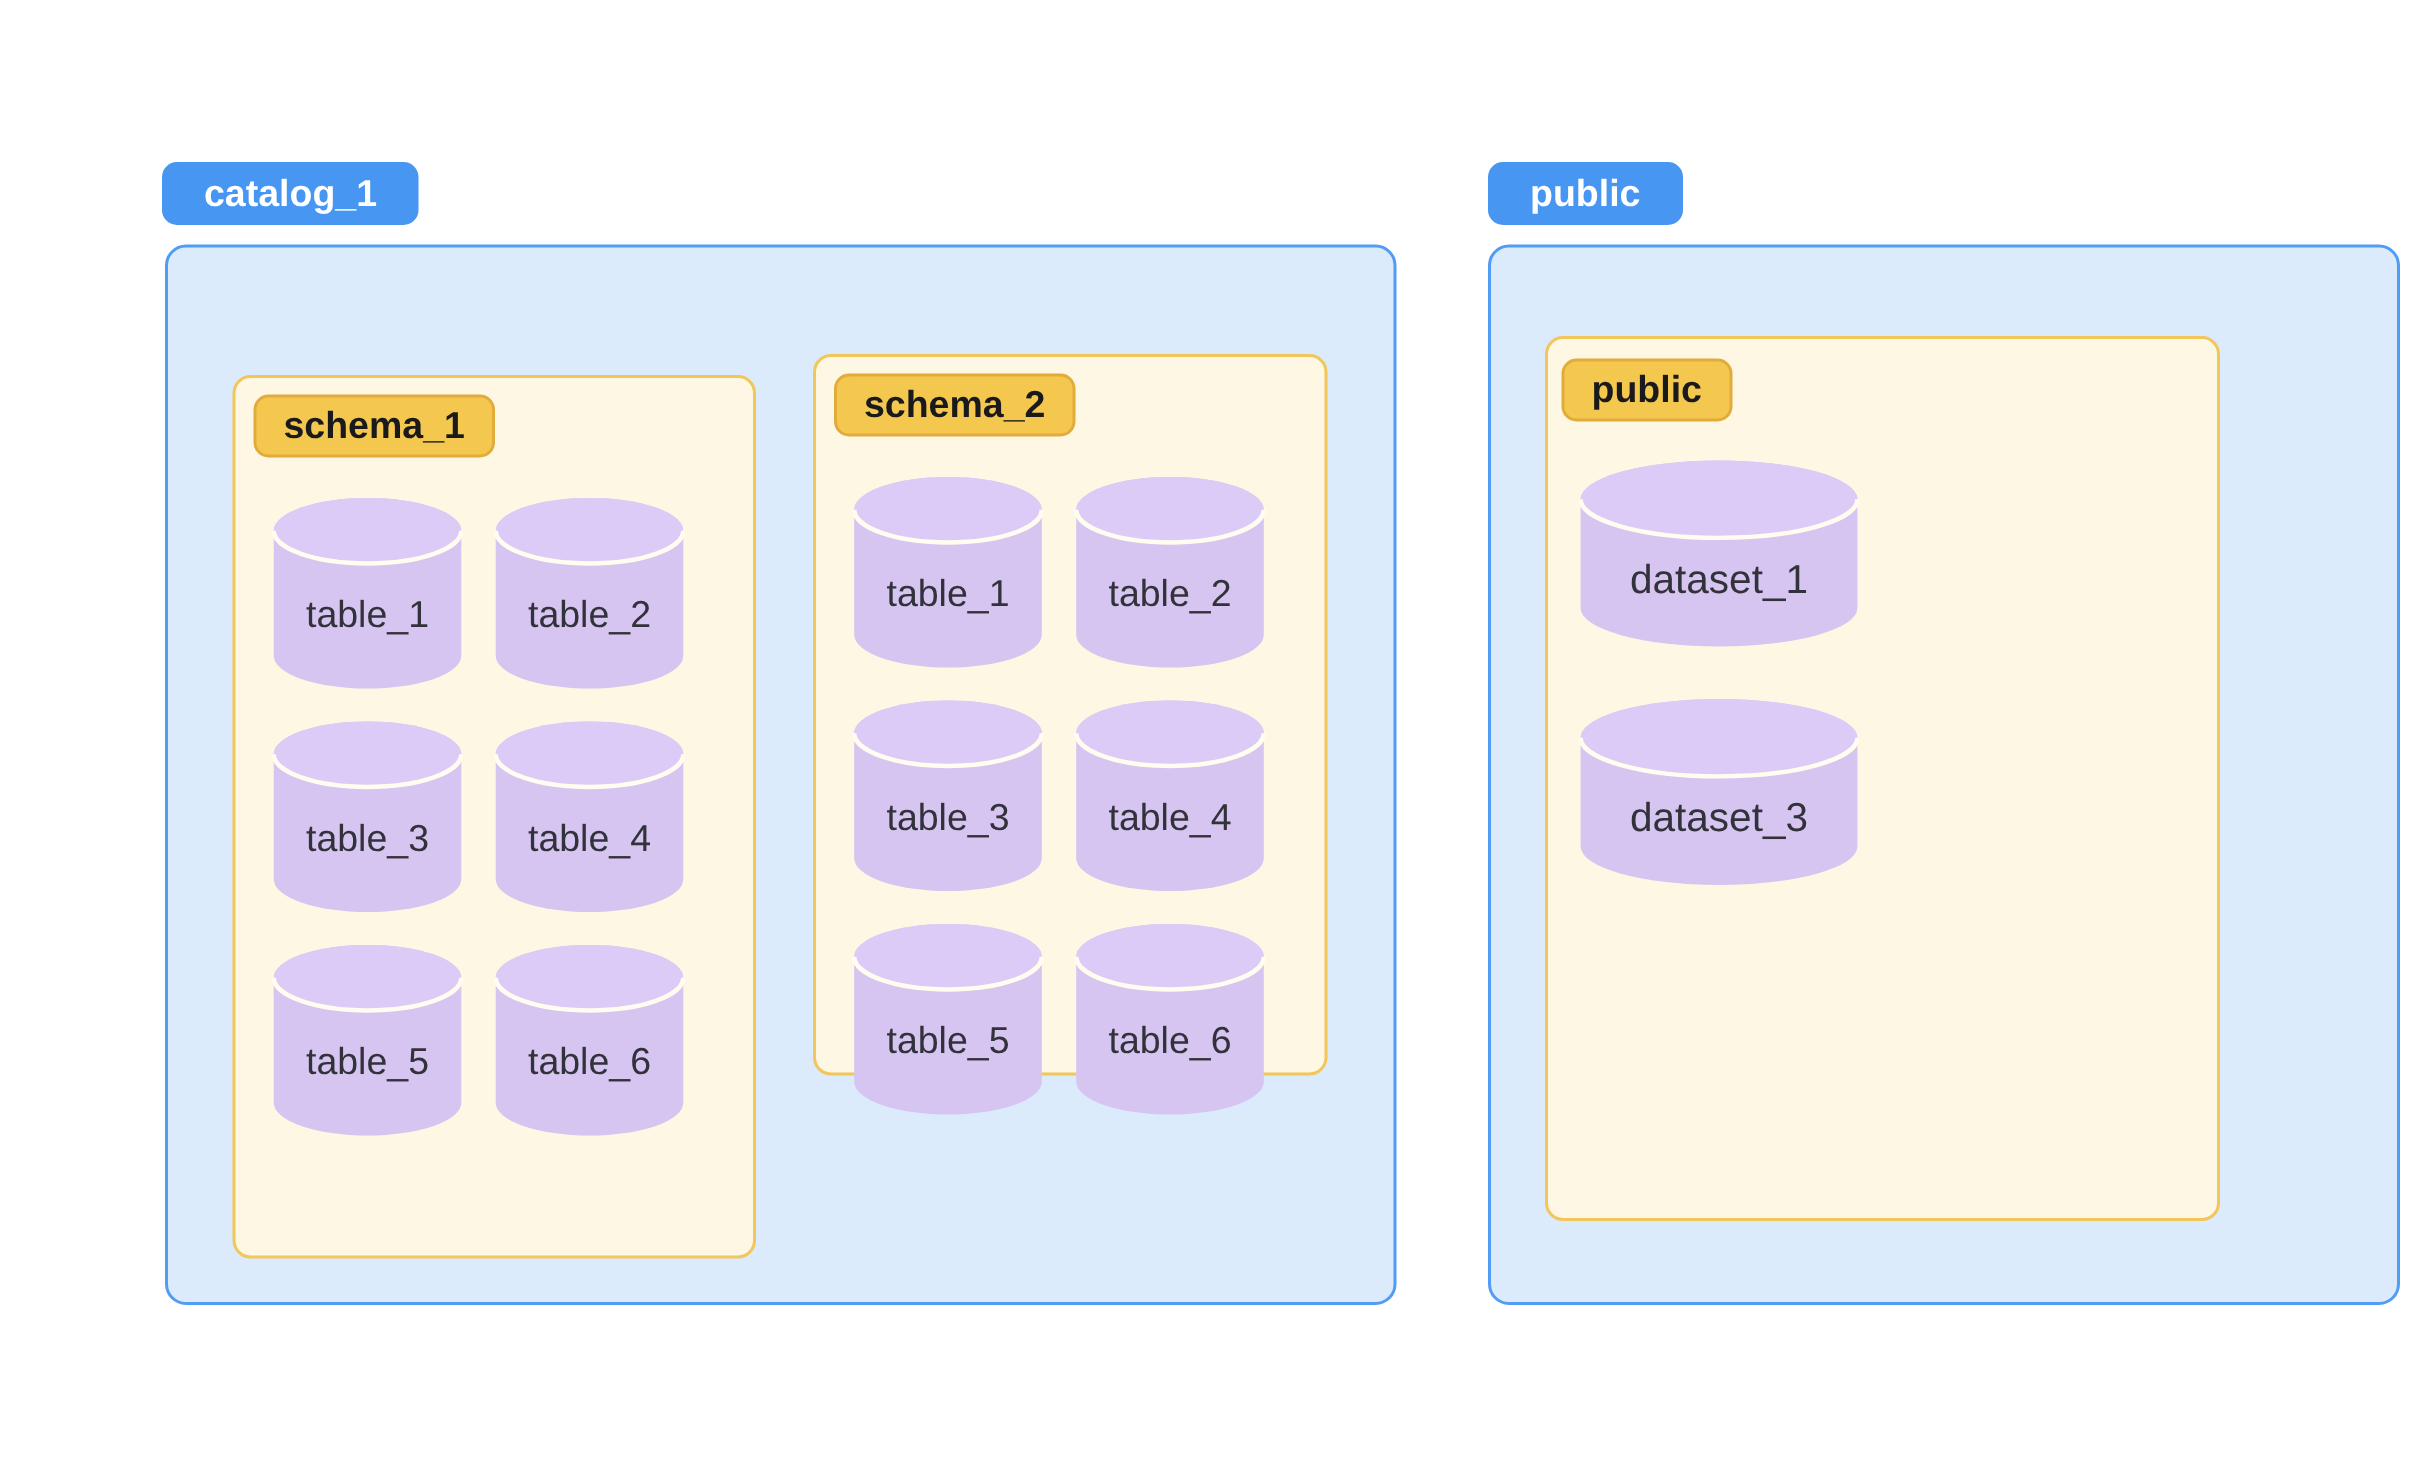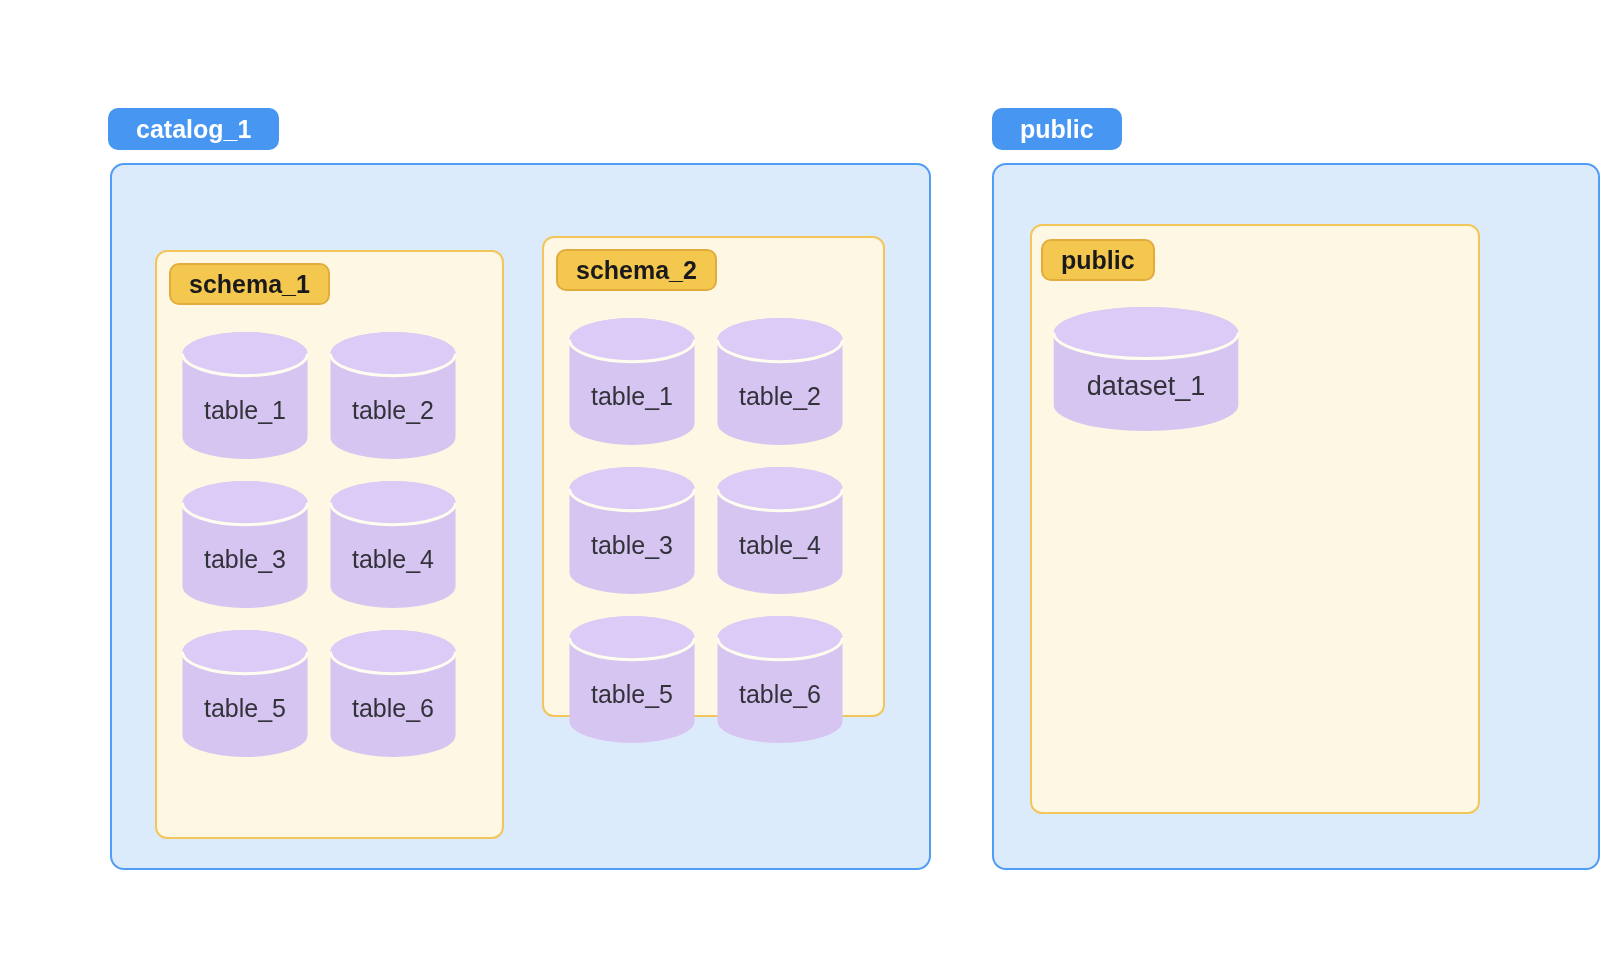--- a/index.html
+++ b/index.html
@@ -185,17 +185,23 @@
 
     <div class="schema-box" style="left:36px;top:59px;width:450px;height:590px;">
       <div class="badge badge-gold" style="left:9px;top:13px;">public</div>
       <div class="datasets-grid">
         <div class="cylinder dataset">
           <svg viewBox="0 0 188 128">
               <use href="#cyl-dataset-shape"></use>
             </svg>
           <span class="cyl-label">dataset_1</span>
         </div>
+        <div class="cylinder dataset">
+          <svg viewBox="0 0 188 128">
+              <use href="#cyl-dataset-shape"></use>
+            </svg>
+          <span class="cyl-label">dataset_3</span>
+        </div>
       </div>
     </div>
   </div>
 
 </div>
 
 </body></html>

